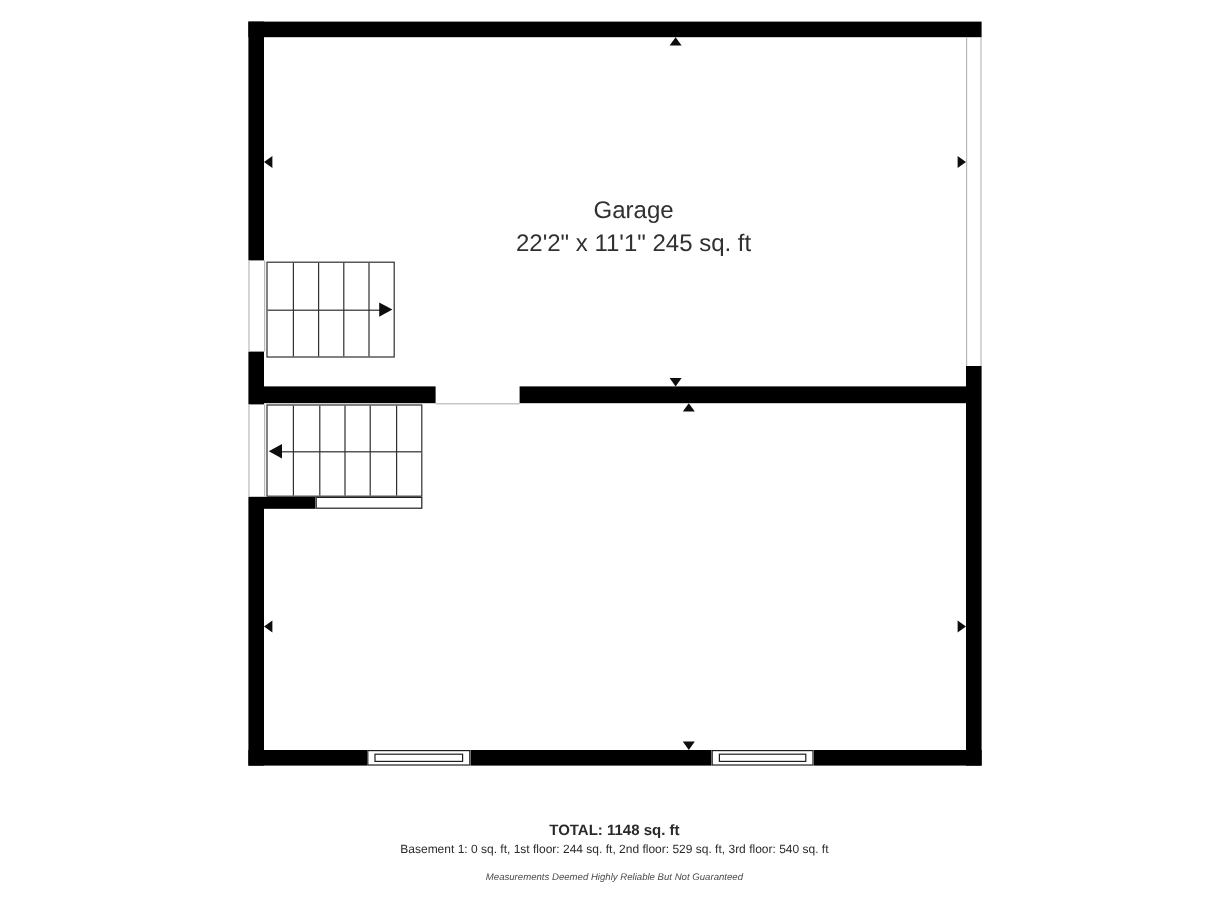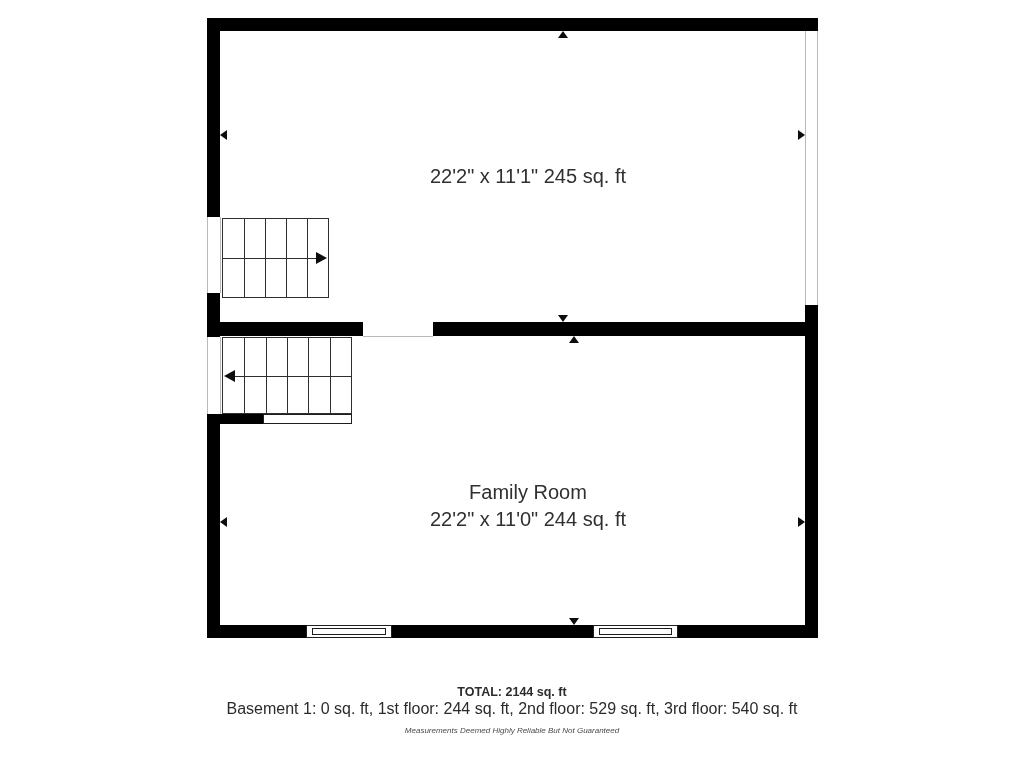--- a/index.html
+++ b/index.html
@@ -28,21 +28,21 @@
   .marker.down{border-left:5px solid transparent;border-right:5px solid transparent;
                border-top:7px solid #0d0d0d;}
   .marker.left{border-top:5px solid transparent;border-bottom:5px solid transparent;
                border-right:7px solid #0d0d0d;}
   .marker.right{border-top:5px solid transparent;border-bottom:5px solid transparent;
                 border-left:7px solid #0d0d0d;}
   .room-label{position:absolute;left:328px;width:400px;text-align:center;
               color:#303030;font-size:20px;line-height:27px;}
   .footer{position:absolute;left:0;top:684px;width:1024px;text-align:center;color:#2b2b2b;}
   .footer .total{font-size:12.5px;font-weight:bold;line-height:17px;}
-  .footer .floors,.footer .excluded{font-size:16px;line-height:16px;}
+  .footer .floors,.footer .excluded{font-size:10px;line-height:16px;}
   .footer .disclaimer{font-size:8px;color:#4a4a4a;margin-top:9px;line-height:10px;font-style:italic;}
 </style>
 </head>
 <body>
 
 <div class="plan">
 
   <div class="wall" style="left:207px;top:18px;width:611px;height:13px"></div>
   <div class="wall" style="left:207px;top:18px;width:13px;height:199px"></div>
   <div class="wall" style="left:207px;top:293px;width:13px;height:44px"></div>
@@ -93,26 +93,23 @@
       <div class="marker down" style="left: 558px; top: 315px;"></div>
       <div class="marker up" style="left: 569px; top: 336px;"></div>
       <div class="marker down" style="left: 569px; top: 618px;"></div>
       <div class="marker left" style="left: 220px; top: 130px;"></div>
       <div class="marker right" style="left: 798px; top: 130px;"></div>
       <div class="marker left" style="left: 220px; top: 517px;"></div>
       <div class="marker right" style="left: 798px; top: 517px;"></div>
     </div>
 
   <div class="room-label" style="top:163px">
+    <div>Garage</div>
     <div>22'2" x 11'1" 245 sq. ft</div>
-  </div>
-  <div class="room-label" style="top:479px">
-    <div>Family Room</div>
-    <div>22'2" x 11'0" 244 sq. ft</div>
   </div>
 
   <div class="footer">
-    <div class="total">TOTAL: 2144 sq. ft</div>
+    <div class="total">TOTAL: 1148 sq. ft</div>
     <div class="floors">Basement 1: 0 sq. ft, 1st floor: 244 sq. ft, 2nd floor: 529 sq. ft, 3rd floor: 540 sq. ft</div>
     <div class="disclaimer">Measurements Deemed Highly Reliable But Not Guaranteed</div>
   </div>
 
 </div>
 
 </body></html>

